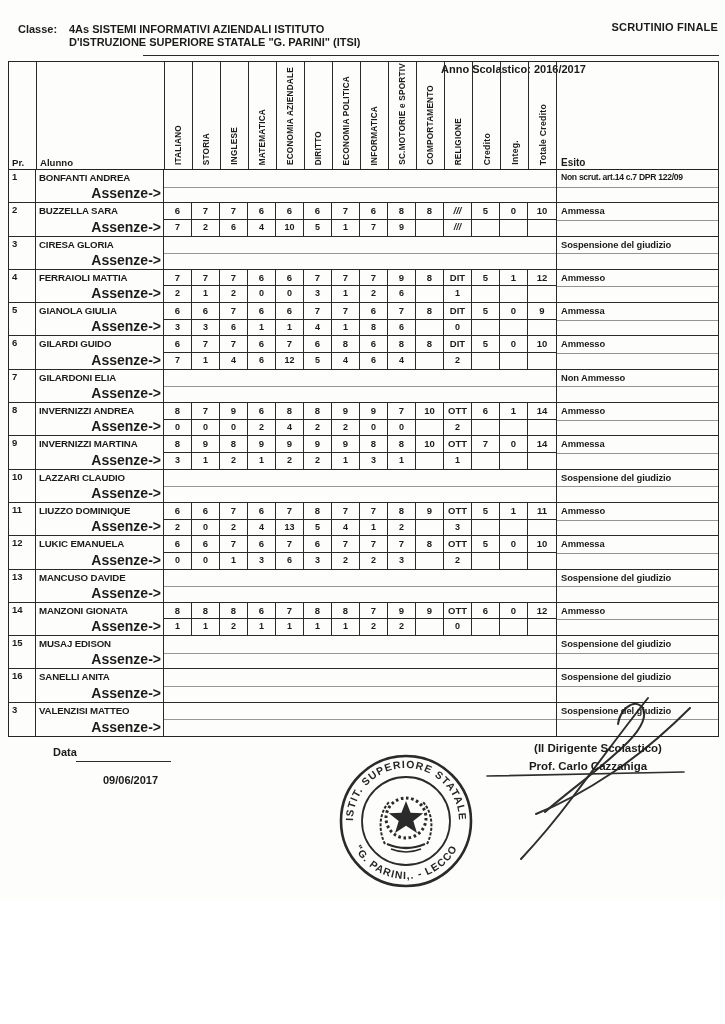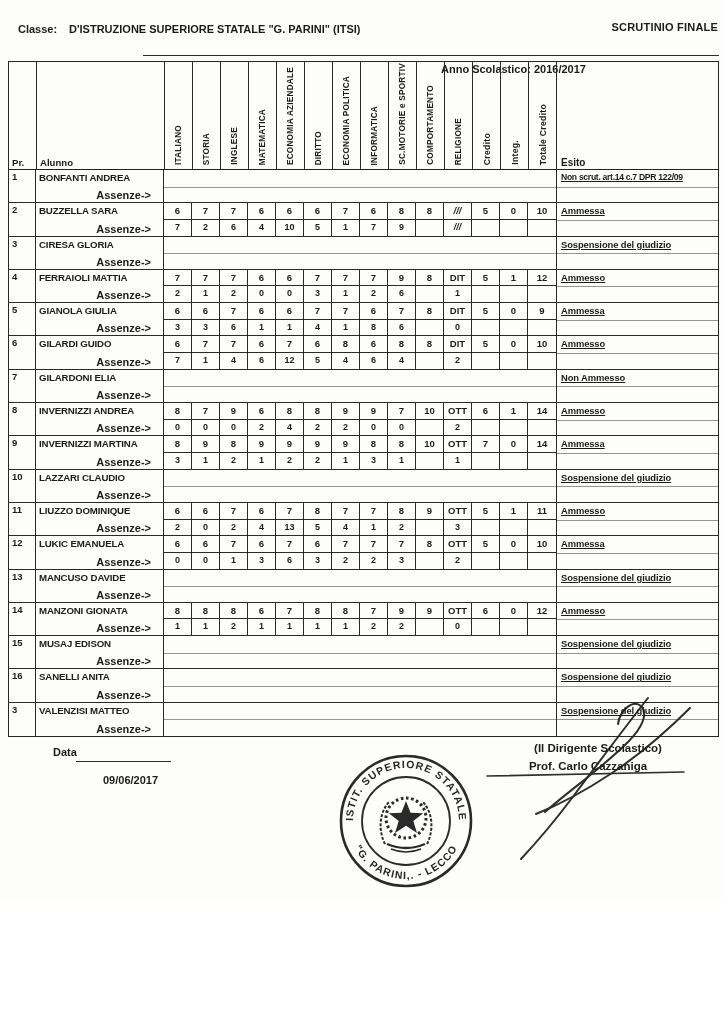--- a/index.html
+++ b/index.html
@@ -27,32 +27,32 @@
   .vh.credit .vtext{font-size:8.7px;}
   .th-esito{flex:1;border-left:1px solid #2a2a2a;position:relative;box-sizing:border-box;}
   .th-esito .hlabel{font-size:10px;left:4px;}
   
   .blk{display:flex;height:33.3px;border-bottom:1px solid #2a2a2a;box-sizing:border-box;}
   .blk:last-child{border-bottom:none;}
   .c-pr{width:27px;border-right:1px solid #2a2a2a;font-size:9.5px;font-weight:bold;
         padding:1px 0 0 3px;box-sizing:border-box;}
   .c-alunno{width:128px;border-right:1px solid #2a2a2a;position:relative;box-sizing:border-box;}
   .nm{font-size:9.7px;font-weight:bold;padding:2px 0 0 3px;letter-spacing:-.15px;white-space:nowrap;}
-  .asl{position:absolute;right:12px;bottom:1px;font-size:11px;font-weight:bold;}
+  .asl{position:absolute;right:2px;bottom:1px;font-size:14px;font-weight:bold;}
   .c-grades{width:392px;position:relative;box-sizing:border-box;}
   .c-grades.grid{display:grid;grid-template-columns:repeat(14,28px);grid-template-rows:16.6px auto;}
   .gc,.ac{border-right:1px solid #2a2a2a;text-align:center;font-weight:bold;box-sizing:border-box;overflow:hidden;}
   .gc{border-bottom:1px solid #2a2a2a;font-size:9.5px;line-height:15px;}
   .ac{font-size:9px;line-height:15px;}
   .gc.last,.ac.last{border-right:none;}
   .sl{font-style:italic;}
   .c-grades.empty::after{content:"";position:absolute;left:0;right:0;top:16.6px;border-top:1px solid #979797;}
   .c-esito{flex:1;border-left:1px solid #2a2a2a;position:relative;padding:2px 0 0 4px;box-sizing:border-box;}
   .c-esito::after{content:"";position:absolute;left:0;right:0;top:16.6px;border-top:1px solid #949494;}
-  .etext{font-size:9.4px;font-weight:bold;letter-spacing:-.1px;white-space:nowrap;text-decoration:underline;}
+  .etext{font-size:9.4px;font-weight:bold;letter-spacing:-.1px;white-space:nowrap;}
   .etext.small{font-size:8.6px;letter-spacing:-.3px;}
   
   .data-label{position:absolute;left:53px;top:746px;font-size:11px;font-weight:bold;}
   .data-value{position:absolute;left:103px;top:746px;font-size:11px;font-weight:bold;margin-top:28px;}
   .data-underline{position:absolute;left:76px;top:761px;width:95px;border-top:1.4px solid #2b2b2b;}
   .dir1{position:absolute;left:508px;top:742px;width:180px;font-size:11.5px;font-weight:bold;text-align:center;}
   .dir2{position:absolute;left:508px;top:760px;width:160px;font-size:11.5px;font-weight:bold;text-align:center;}
   .stamp{position:absolute;left:333px;top:748px;}
   .sig-overlay{position:absolute;left:0;top:0;width:725px;height:1024px;pointer-events:none;}
   .bottom-left{position:absolute;left:15px;top:988px;font-size:9.5px;font-weight:bold;color:#3a3a3a;
@@ -65,20 +65,21 @@
   .sm3{left:330px;top:955px;width:90px;height:60px;opacity:.08;}
 </style>
 </head>
 <body>
 
 <div class="page">
 
   <div class="doc-header">
     <span class="classe-label">Classe:</span>
     <div class="classe-lines">
+      <div>4As SISTEMI INFORMATIVI AZIENDALI ISTITUTO</div>
       <div>D'ISTRUZIONE SUPERIORE STATALE "G. PARINI" (ITSI)</div>
     </div>
     <div class="anno">
       <span>Anno Scolastico:</span>
       <span class="anno-value">2016/2017</span>
     </div>
     <div class="scrutinio">SCRUTINIO FINALE</div>
   </div>
   <div class="header-rule"></div>
 

